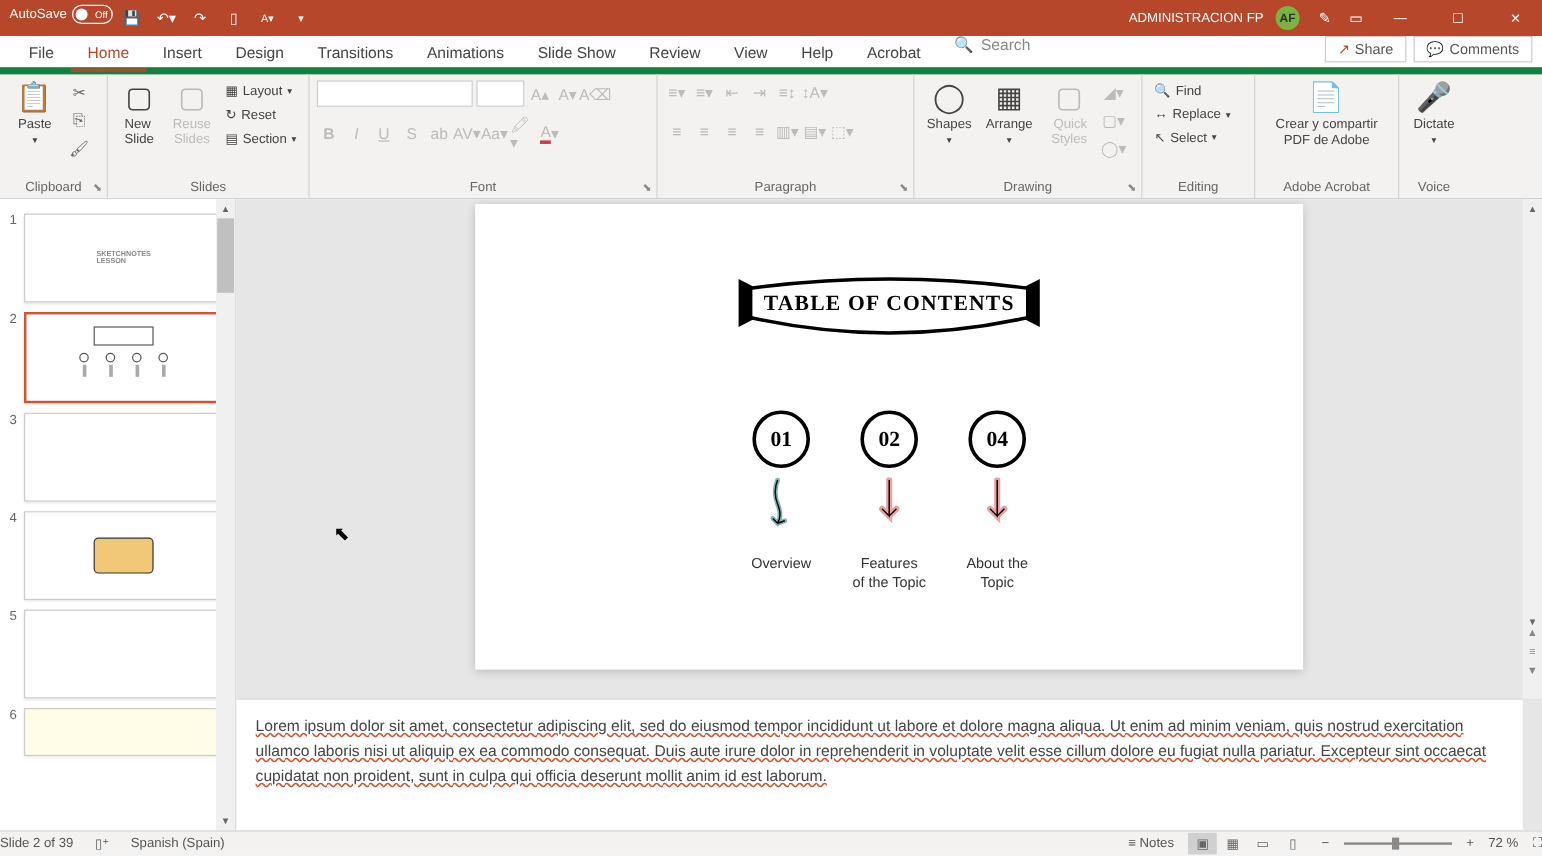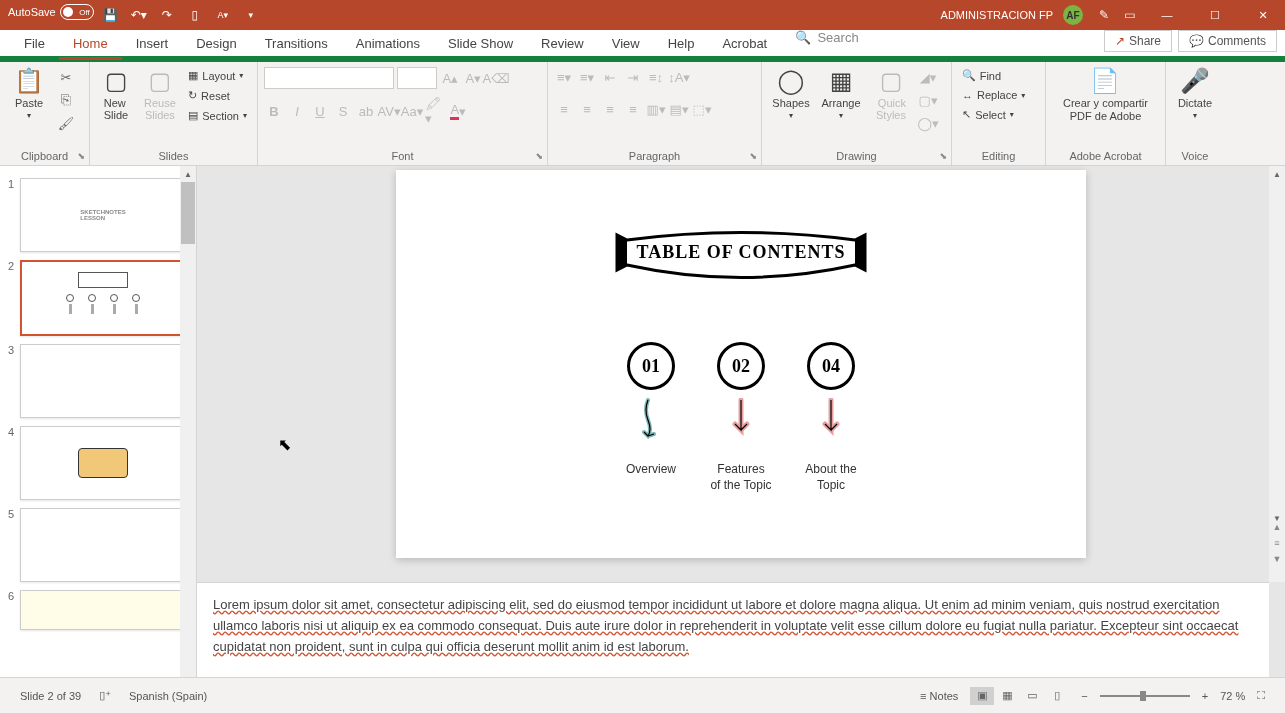--- a/index.html
+++ b/index.html
@@ -46,21 +46,21 @@
 .thumb-img.selected{border:2px solid #D35230;height:76px}
 .thumb-scroll{position:absolute;right:0;top:0;width:16px;height:100%;background:#f0f0f0}
 .thumb-scroll-track{position:absolute;top:16px;width:14px;height:62px;background:#c0c0c0;left:1px}
 .scroll-arrow{position:absolute;width:16px;height:16px;display:flex;align-items:center;justify-content:center;font-size:8px;color:#666}
 .main-area{flex:1;display:flex;flex-direction:column;background:#E6E6E6;position:relative}
 .slide-area{flex:1;display:flex;align-items:flex-start;justify-content:center;padding-top:4px;position:relative}
 .slide{width:690px;height:388px;background:#fff;box-shadow:0 2px 8px rgba(0,0,0,0.2);position:relative}
 .main-scroll{position:absolute;right:0;top:0;width:16px;height:100%;background:#f0f0f0}
 .notes-area{background:#fff;border-top:1px solid #d4d4d4;padding:12px 16px;font-size:13px;color:#444;line-height:1.6;height:110px;overflow:hidden;margin-left:0;margin-right:16px}
 .notes-area span{text-decoration:underline;text-decoration-color:#d35230;text-decoration-style:wavy}
-.status-bar{position:absolute;bottom:0;left:0;right:0;height:36px;background:#F3F2F1;border-top:1px solid #d4d4d4;display:flex;align-items:center;font-size:11px;color:#555;padding:0 20px}
+.status-bar{position:absolute;bottom:0;left:0;right:0;height:21px;background:#F3F2F1;border-top:1px solid #d4d4d4;display:flex;align-items:center;font-size:11px;color:#555;padding:0 0}
 .status-left{display:flex;gap:18px;align-items:center}
 .status-right{margin-left:auto;display:flex;align-items:center;gap:12px}
 .view-btns{display:flex;gap:1px}
 .view-btn{width:24px;height:18px;display:flex;align-items:center;justify-content:center;font-size:11px;color:#666}
 .view-btn.active{background:#d0d0d0}
 .zoom-slider{width:90px;height:2px;background:#888;position:relative}
 .zoom-thumb{position:absolute;width:6px;height:10px;background:#888;top:-4px;left:40px}
 .banner{position:absolute;top:50px;left:50%;transform:translateX(-50%);width:268px;height:80px}
 .banner svg{width:100%;height:100%}
 .banner-text{position:absolute;top:22px;left:0;right:0;text-align:center;font-size:18px;font-weight:bold;font-family:"Comic Sans MS",cursive;letter-spacing:1px}

